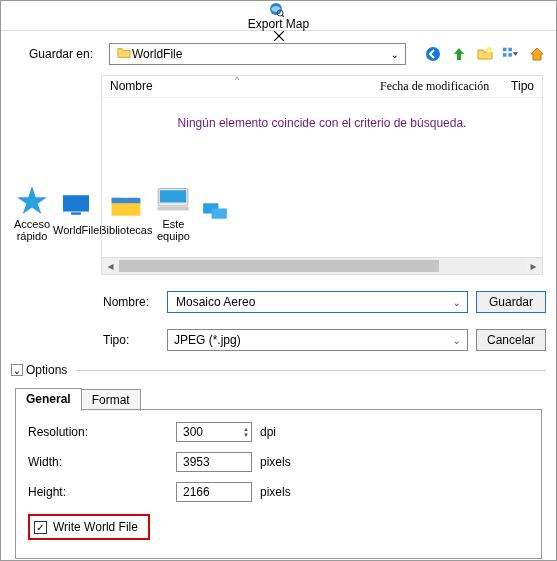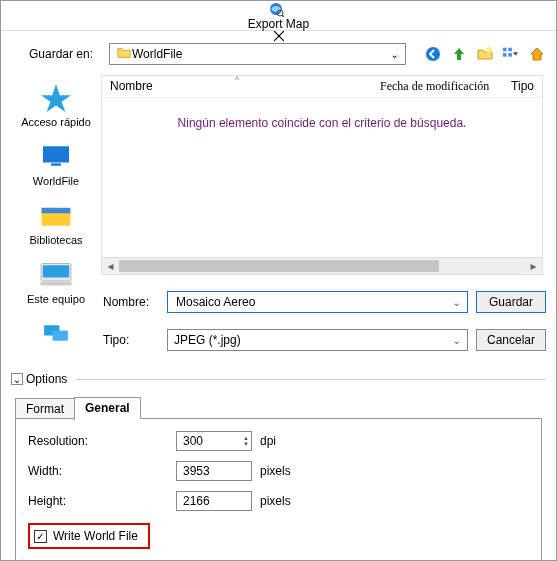--- a/index.html
+++ b/index.html
@@ -83,21 +83,21 @@
   align-items: center;
   justify-content: center;
   cursor: pointer;
 }
 .main {
   display: flex;
 }
 .leftnav {
   width: 90px;
   display: flex;
-  flex-direction: column;
+  flex-direction: row;
   align-items: center;
   gap: 0;
   padding-top: 2px;
 }
 .nav-item {
   width: 80px;
   text-align: center;
   padding: 4px 0 8px 0;
   cursor: pointer;
 }
@@ -483,22 +483,22 @@
       </div>
     </div>
 
     <div class="options-bar">
       <span class="dtoggle">⌄</span>
       <span>Options</span>
       <span class="line"></span>
     </div>
 
     <div class="tabs">
+      <div class="tab active">General</div>
       <div class="tab">Format</div>
-      <div class="tab active">General</div>
     </div>
 
     <div class="panel">
       <div class="prow">
         <span class="plbl">Resolution:</span>
         <div class="num">
           <input type="text" value="300" style="">
           <span class="spin">
             <span>▲</span>
             <span>▼</span>

